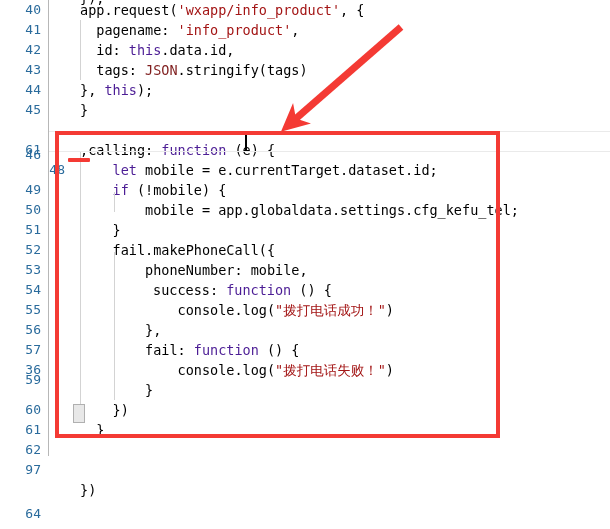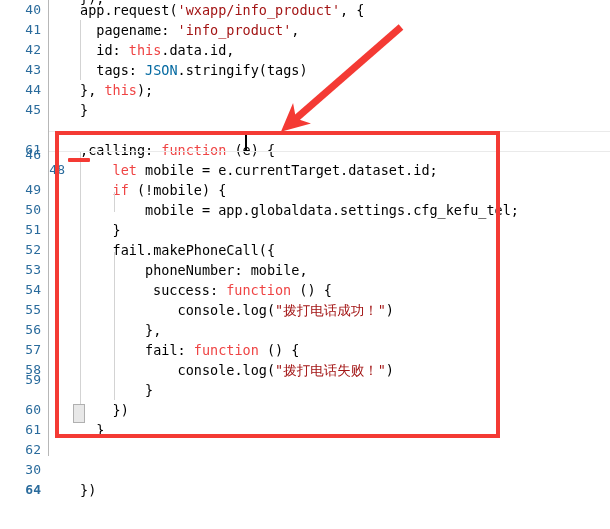--- a/index.html
+++ b/index.html
@@ -64,23 +64,23 @@
     left: 0;
     height: 20px;
     line-height: 20px;
     font-size: 13.5px;
     white-space: pre;
     color: #000000;
     font-family: "DejaVu Sans Mono", "Liberation Mono", monospace;
   }
 
   
-  .tok-kw      { color: #ef4444; }
+  .tok-kw      { color: #4c1d95; }
   .tok-str     { color: #a31515; }
-  .tok-type    { color: #0369a1; }
+  .tok-type    { color: #7f1d1d; }
   .tok-plain   { color: #000000; }
 
   
   .curline-top, .curline-bot {
     position: absolute;
     left: 49px;
     width: 561px;
     height: 1px;
     background: #eaeaea;
   }
@@ -146,27 +146,27 @@
       <div class="ln" style="top: 160px; margin-left: 24px;">48</div>
       <div class="ln" style="top: 180px;">49</div>
       <div class="ln" style="top: 200px;">50</div>
       <div class="ln" style="top: 220px;">51</div>
       <div class="ln" style="top: 240px;">52</div>
       <div class="ln" style="top: 260px;">53</div>
       <div class="ln" style="top: 280px;">54</div>
       <div class="ln" style="top: 300px;">55</div>
       <div class="ln" style="top: 320px;">56</div>
       <div class="ln" style="top: 340px;">57</div>
-      <div class="ln" style="top: 360px;">58</div>
+      <div class="ln" style="top: 360px;">36</div>
       <div class="ln" style="top: 370px;">59</div>
       <div class="ln" style="top: 400px;">60</div>
       <div class="ln" style="top: 420px;">61</div>
       <div class="ln" style="top: 440px;">62</div>
-      <div class="ln" style="top: 460px;">30</div>
-      <div class="ln" style="top: 480px; font-weight: bold;">64</div>
+      <div class="ln" style="top: 460px;">97</div>
+      <div class="ln" style="top: 504px;">64</div>
     </div>
 
   <div class="code-area">
 
     <div class="code-line" style="top:-12px; left:32px;">});</div>
 
     <div id="code-lines">
         <div class="code-line" style="top: 0px; left: 32px;"><span class="tok-plain">app.request(</span><span class="tok-str">'wxapp/info_product'</span><span class="tok-plain">, {</span></div>
         <div class="code-line" style="top: 20px; left: 32px;"><span class="tok-plain">  pagename: </span><span class="tok-str">'info_product'</span><span class="tok-plain">,</span></div>
         <div class="code-line" style="top: 40px; left: 32px;"><span class="tok-plain">  id: </span><span class="tok-kw">this</span><span class="tok-plain">.data.id,</span></div>

